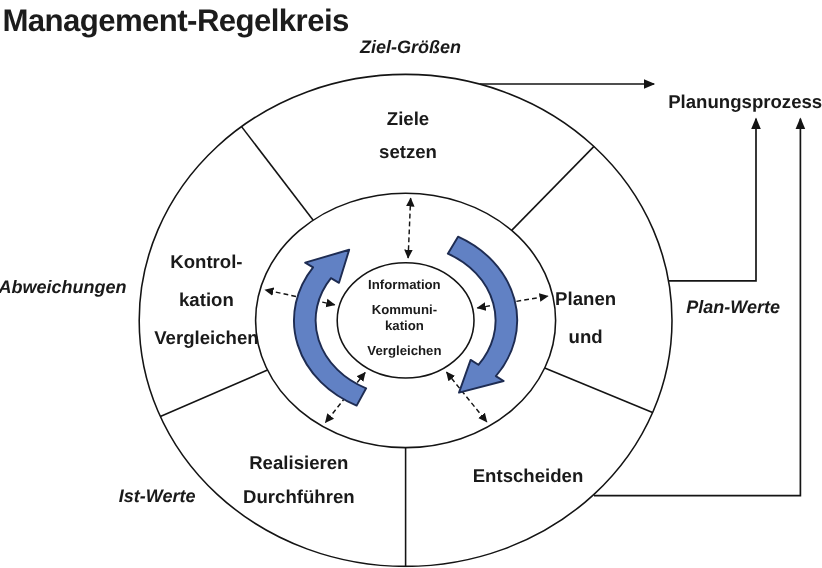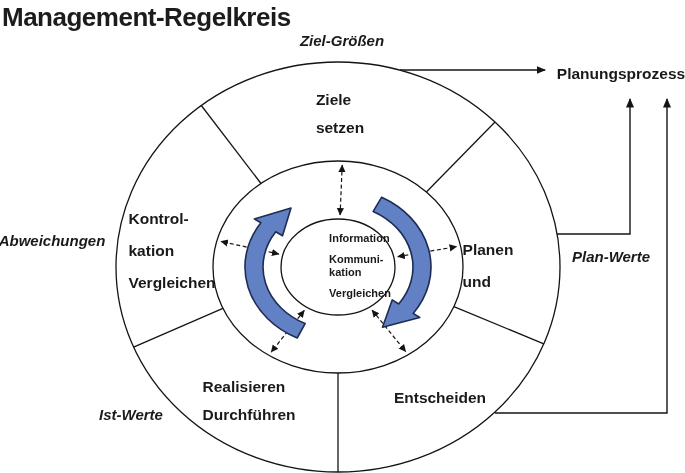--- a/index.html
+++ b/index.html
@@ -5,26 +5,26 @@
   html,body{margin:0;padding:0;background:#ffffff;}
   .stage{
     position:relative;width:685px;height:473px;background:#ffffff;overflow:hidden;
     font-family:"Liberation Sans","DejaVu Sans",sans-serif;color:#1a1a1a;
   }
   .stage svg{position:absolute;left:0;top:0;}
   .title{
     position:absolute;left:2px;top:2px;margin:0;
     font-size:26px;font-weight:bold;color:#1c1c1c;letter-spacing:-0.5px;white-space:nowrap;
   }
-  .lbl{position:absolute;transform:translate(-50%,-50%);text-align:left;white-space:nowrap;}
+  .lbl{position:absolute;transform:translate(-50%,-50%);text-align:center;white-space:nowrap;}
   .outer{font-size:15px;font-weight:bold;font-style:italic;}
   .plain{font-size:15.5px;font-weight:bold;}
   .seg{font-size:15.5px;font-weight:bold;}
   .seg .ln{display:block;}
-  .center-text{font-size:11px;font-weight:bold;line-height:13px;margin-left:23px;}
+  .center-text{font-size:11px;font-weight:bold;line-height:13px;}
   .center-text .cln{display:block;white-space:pre-line;margin-top:8px;}
   .center-text .cln:first-child{margin-top:0;}
 </style>
 </head>
 <body>
 
 <div class="stage">
 
   <svg id="svgd" width="685" height="473" viewBox="0 0 685 473">
     <defs>
@@ -51,21 +51,21 @@
       <line x1="372.1" y1="310.1" x2="405.7" y2="351.6" stroke="#141414" stroke-width="1.2" stroke-dasharray="4 2.6" marker-start="url(#mDash)" marker-end="url(#mDash)"></line>
       <line x1="304.3" y1="310.4" x2="271.2" y2="352.1" stroke="#141414" stroke-width="1.2" stroke-dasharray="4 2.6" marker-start="url(#mDash)" marker-end="url(#mDash)"></line>
       <line x1="278.9" y1="254" x2="220.9" y2="241.5" stroke="#141414" stroke-width="1.2" stroke-dasharray="4 2.6" marker-start="url(#mDash)" marker-end="url(#mDash)"></line>
       <path d="M 297.2 338 A 93 79 0 0 1 260.9 222.8 L 254.3 218.9 L 291 208.1 L 282.5 235.7 L 275.8 231.8 A 75 63 0 0 0 305.1 323.6 Z" fill="#6181c4" stroke="#1e2c52" stroke-width="1.6" stroke-linejoin="round"></path>
       <path d="M 381.7 197.2 A 93 79 0 0 1 413.2 313.4 L 419.7 317.5 L 382.5 327.2 L 392.2 299.9 L 398.7 304 A 75 63 0 0 0 373.2 211.4 Z" fill="#6181c4" stroke="#1e2c52" stroke-width="1.6" stroke-linejoin="round"></path>
     </svg>
 
   <h1 class="title">Management-Regelkreis</h1>
 
   <div class="lbl outer" style="left:342px;top:40px">Ziel-Größen</div>
-  <div class="lbl plain" style="left:621px;top:74px">Planungsprozess</div>
+  <div class="lbl plain" style="left:621px;top:86px">Planungsprozess</div>
   <div class="lbl outer" style="left:611px;top:256px">Plan-Werte</div>
   <div class="lbl outer" style="left:131px;top:414px">Ist-Werte</div>
   <div class="lbl outer" style="left:52px;top:240px">Abweichungen</div>
 
   <div class="lbl seg" style="left:340px;top:114px;line-height:28px">
     <span class="ln">Ziele</span>
     <span class="ln">setzen</span>
   </div>
 
   <div class="lbl seg" style="left:488px;top:266px;line-height:32px">

